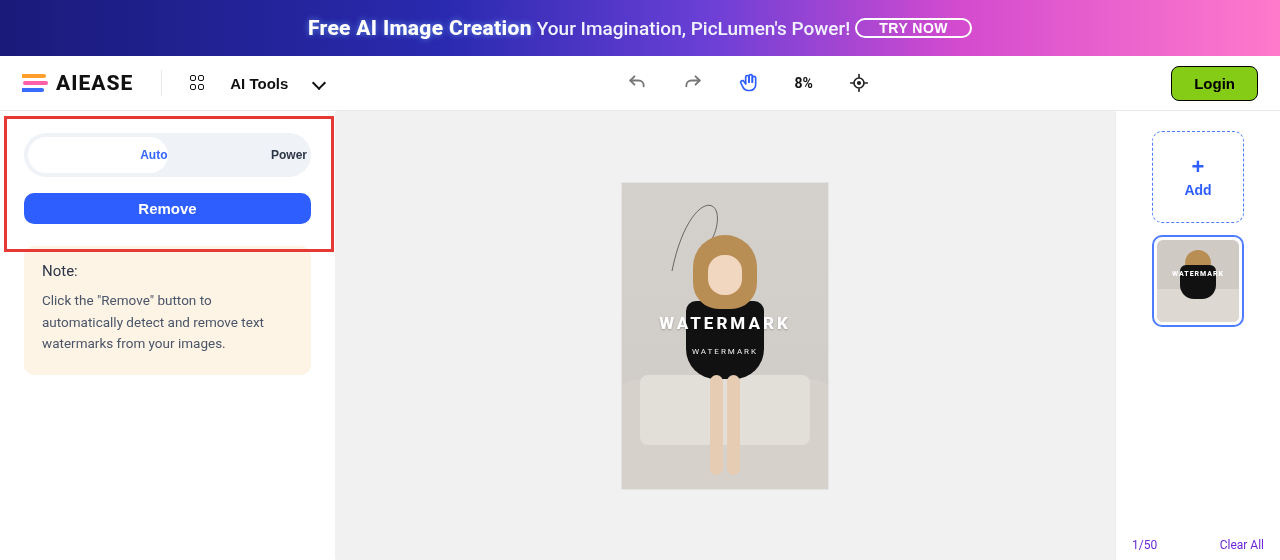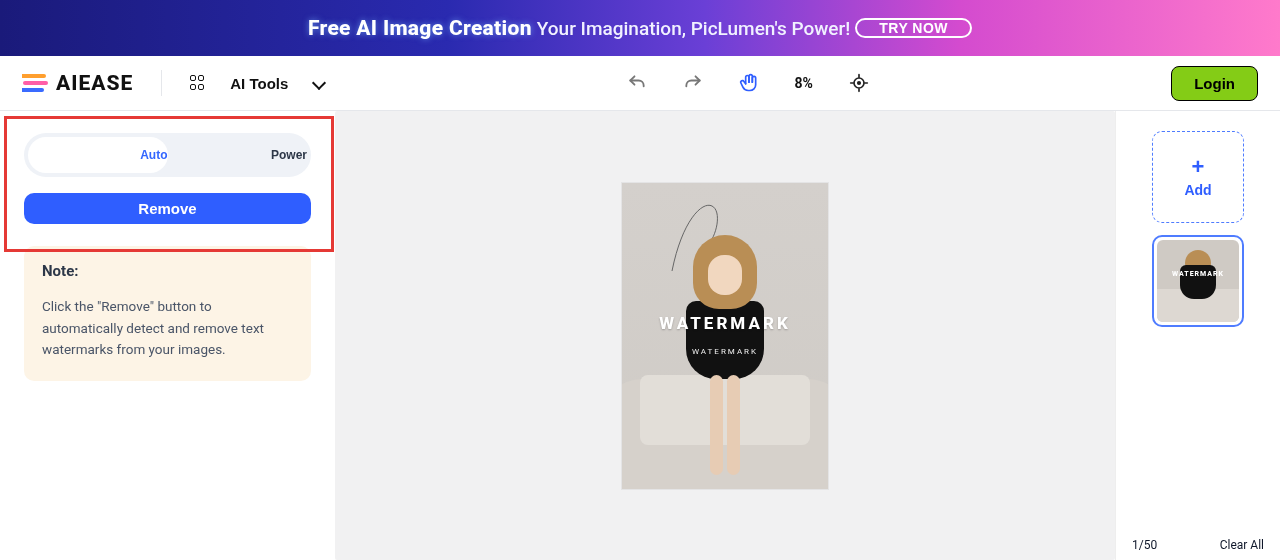--- a/index.html
+++ b/index.html
@@ -27,21 +27,21 @@
 
   
   .main { display: flex; height: 449px; }
   .sidebar { width: 335px; padding: 14px 16px; background: #fff; position: relative; }
   .highlight-box { position: absolute; top: 5px; left: 4px; width: 330px; height: 136px; border: 3px solid #e53935; pointer-events: none; }
   .segmented { background: #eff2f7; border-radius: 24px; height: 44px; display: flex; align-items: center; padding: 4px; margin: 8px 8px 0 8px; }
   .seg { flex: 1; height: 36px; border-radius: 20px; border: none; font-weight: 700; font-size: 12px; cursor: pointer; background: transparent; color: #2d3748; text-align: right; }
   .seg.active { background: #fff; color: #3366ff; }
   .remove-btn { margin: 16px 8px 0 8px; height: 31px; width: calc(100% - 16px); border-radius: 10px; border: none; background: #2f5eff; color: #fff; font-weight: 600; font-size: 15px; cursor: pointer; }
   .note-card { margin: 22px 8px 0 8px; background: #fdf4e6; border-radius: 10px; padding: 16px 18px 20px 18px; color: #2d3748; }
-  .note-title { font-weight: 700; font-size: 15px; margin-bottom: 16px; }
+  .note-title { font-weight: 400; font-size: 15px; margin-bottom: 10px; }
   .note-body { font-size: 13.5px; line-height: 1.6; color: #4a5568; }
 
   .canvas { flex: 1; background: #f1f1f2; display: flex; align-items: center; justify-content: center; border-radius: 2px; margin: 0 0 0 0; }
   .photo { width: 206px; height: 306px; background: #c9c3be; position: relative; overflow: hidden; box-shadow: 0 0 0 1px rgba(0,0,0,0.05); }
   .wall { position:absolute; inset:0; background: linear-gradient(#d4d0cc,#cfcbc6); }
   .sketch { position:absolute; top:8px; left:40px; width:90px; height:90px; }
   .sofa { position:absolute; bottom:0; left:-20px; right:-20px; height:110px; background:#d6d1cb; border-top-left-radius:40px; border-top-right-radius:40px; }
   .cushion { position:absolute; bottom:44px; left:18px; right:18px; height:70px; background:#e2ded8; border-radius:8px; }
   .body { position:absolute; top:52px; left:50%; transform:translateX(-50%); width:110px; display:flex; flex-direction:column; align-items:center; }
   .hair { width:64px; height:74px; background:#b98e55; border-radius:32px 32px 26px 26px; position:relative; }
@@ -55,21 +55,21 @@
   .rightbar { width: 165px; border-left: 1px solid #eee; padding: 20px 16px 8px 16px; display: flex; flex-direction: column; align-items: center; }
   .rightbar-inner { width: 95px; display:flex; flex-direction:column; align-items:center; }
   .add-tile { width: 92px; height: 92px; border: 1.5px dashed #4f7cff; border-radius: 10px; display: flex; flex-direction: column; align-items: center; justify-content: center; gap: 4px; color: #2f5eff; font-weight: 700; font-size: 14px; cursor: pointer; background:#fff; }
   .plus { font-size: 22px; line-height: 1; }
   .thumb-wrap { margin-top: 12px; width: 92px; height: 92px; border: 2px solid #4f7cff; border-radius: 10px; padding: 3px; }
   .thumb { width: 100%; height: 100%; background:#cfcac4; position:relative; overflow:hidden; border-radius:6px; }
   .thumb .mini-torso { position:absolute; top:30%; left:50%; transform:translateX(-50%); width:36px; height:34px; background:#111; border-radius:6px 6px 14px 14px; }
   .thumb .mini-hair { position:absolute; top:12%; left:50%; transform:translateX(-50%); width:26px; height:26px; background:#b98e55; border-radius:50%; }
   .thumb .mini-sofa { position:absolute; bottom:0; left:0; right:0; height:40%; background:#ddd8d2; }
   .thumb .mini-wm { position:absolute; top:42%; left:50%; transform:translate(-50%,-50%); color:#fff; font-size:7px; font-weight:800; letter-spacing:1px; }
-  .rightbar-footer { margin-top: auto; width: 100%; display: flex; justify-content: space-between; font-size: 12px; color: #0f172a; padding-top: 8px; gap: 14px; }
+  .rightbar-footer { margin-top: auto; width: 100%; display: flex; justify-content: space-between; font-size: 12px; color: #6d28d9; padding-top: 8px; gap: 14px; }
   .clear-all { cursor: pointer; text-align: center; }
 </style>
 </head>
 <body>
 
 <div class="promo-banner">
   <span class="promo-title">Free AI Image Creation</span>
   <span class="promo-sub">Your Imagination, PicLumen's Power!</span>
   <button class="try-now-btn">TRY NOW</button>
 </div>

